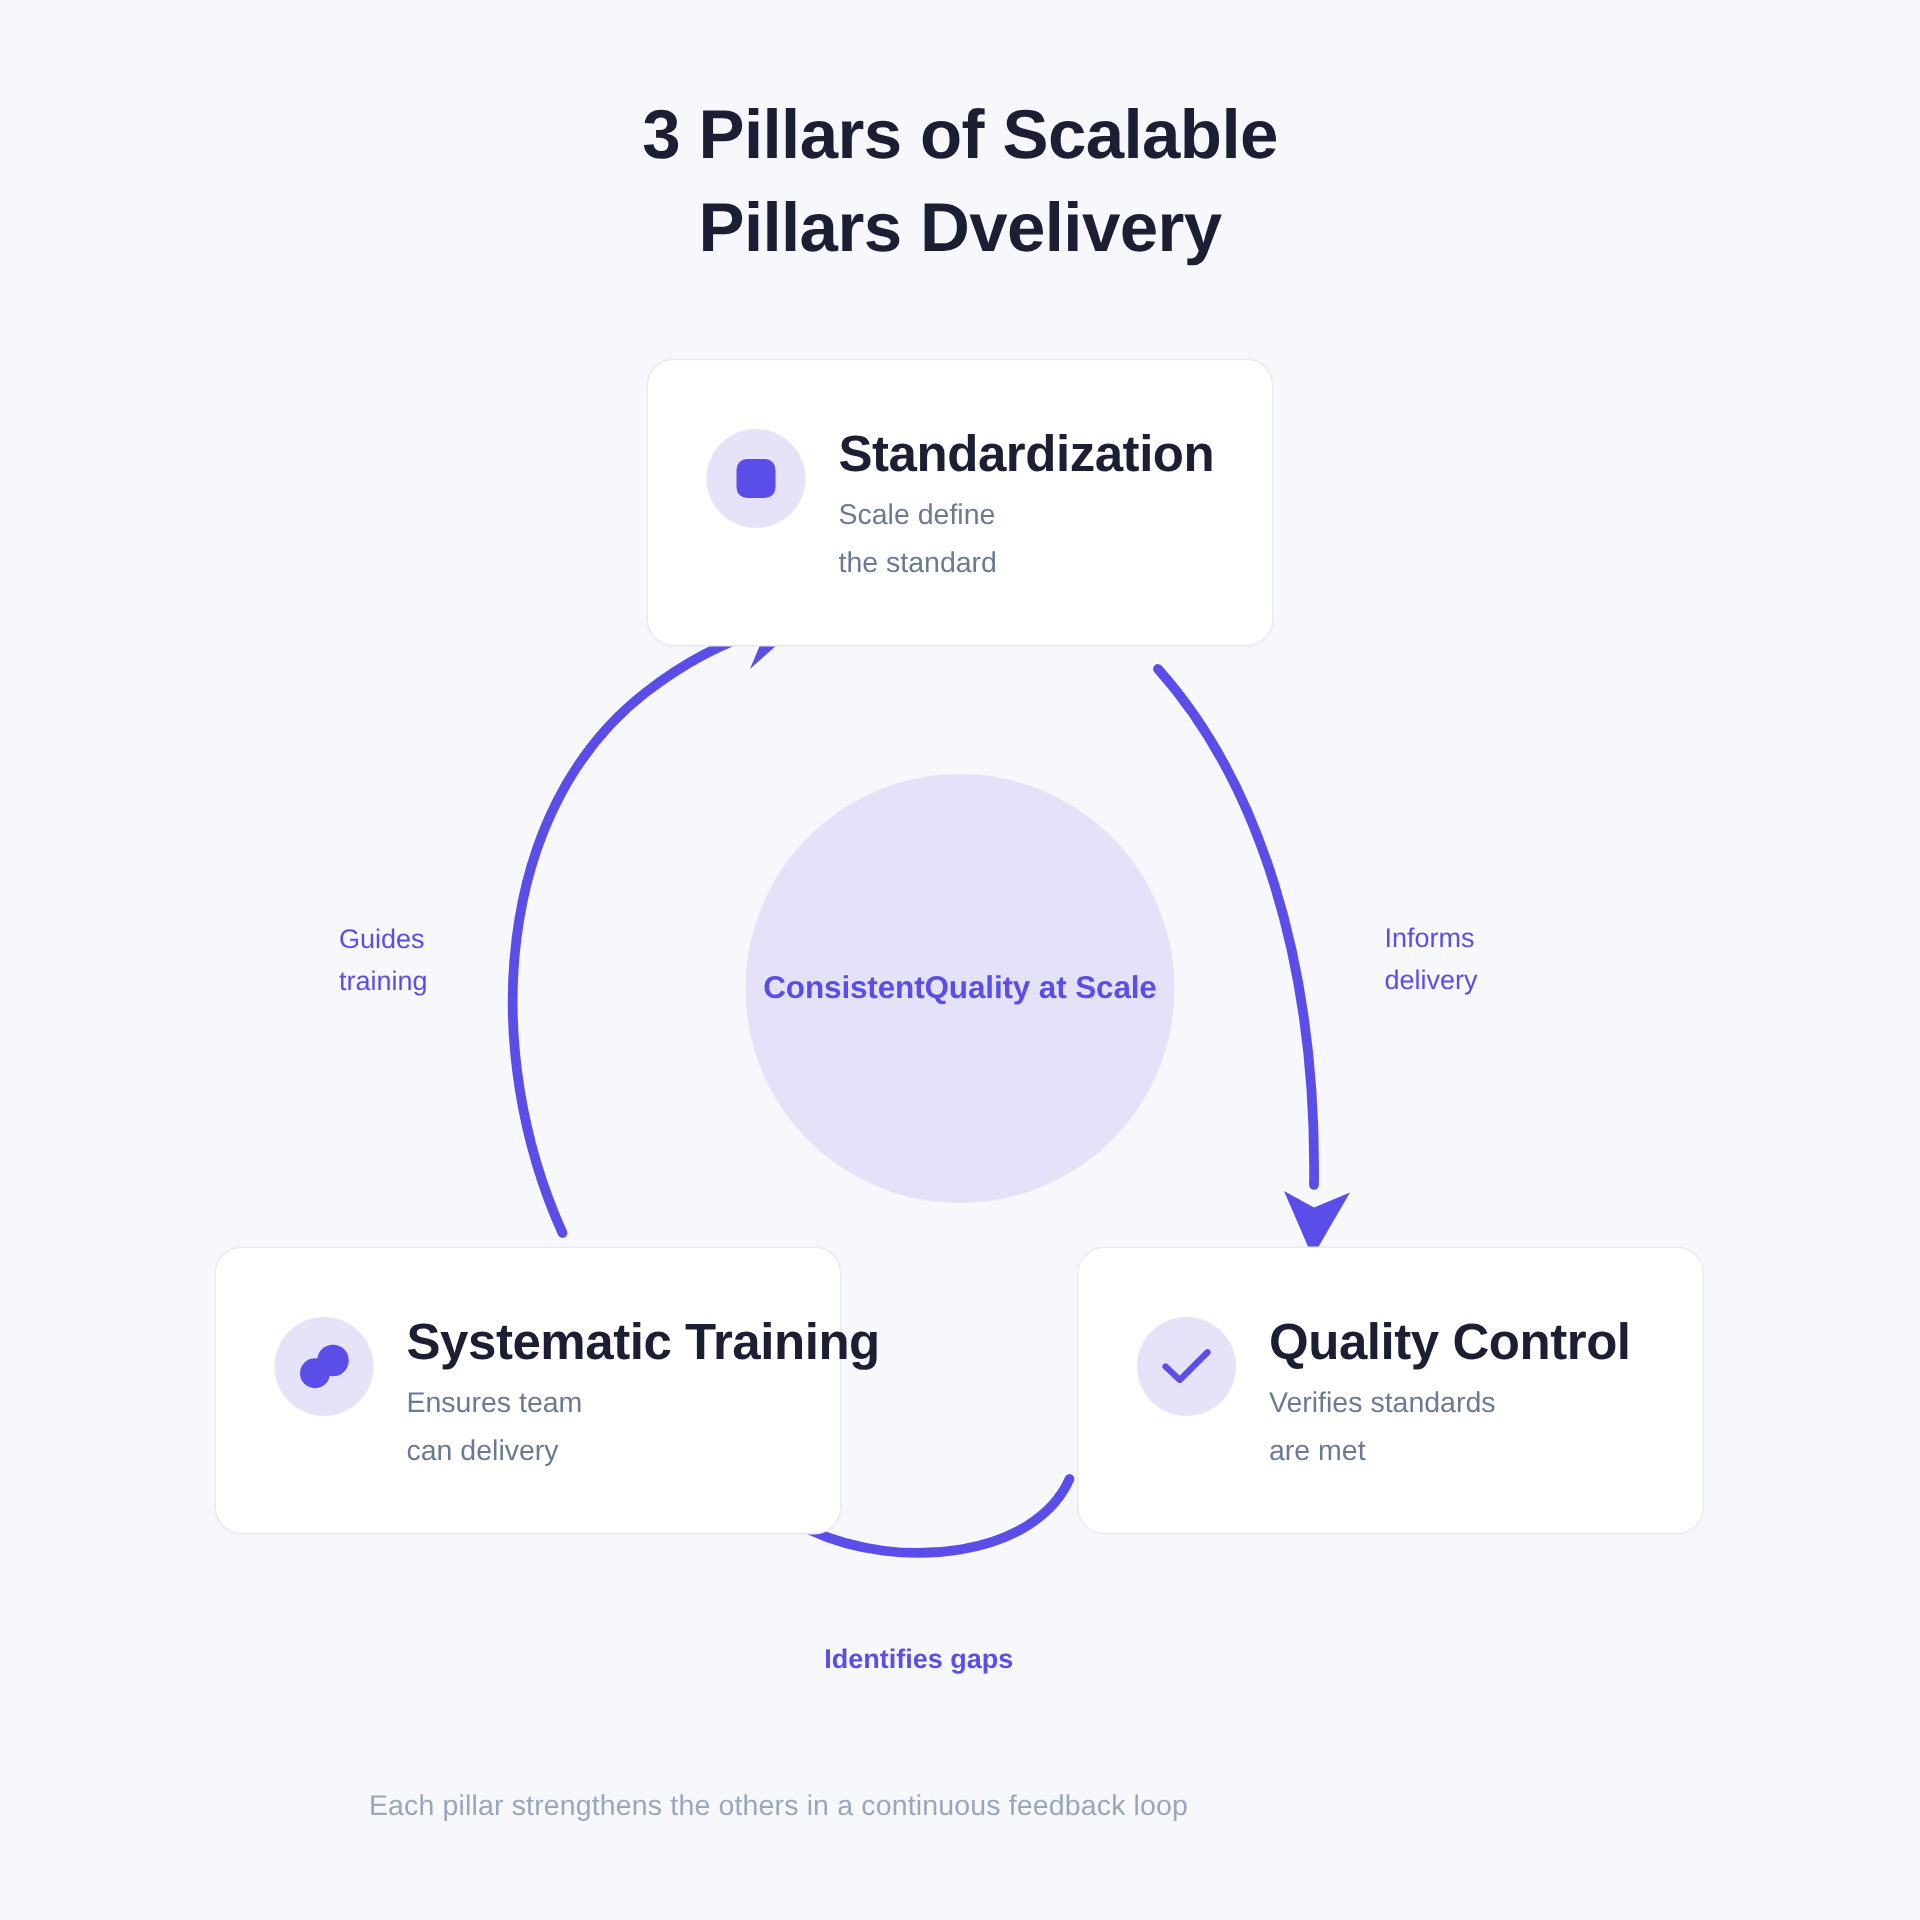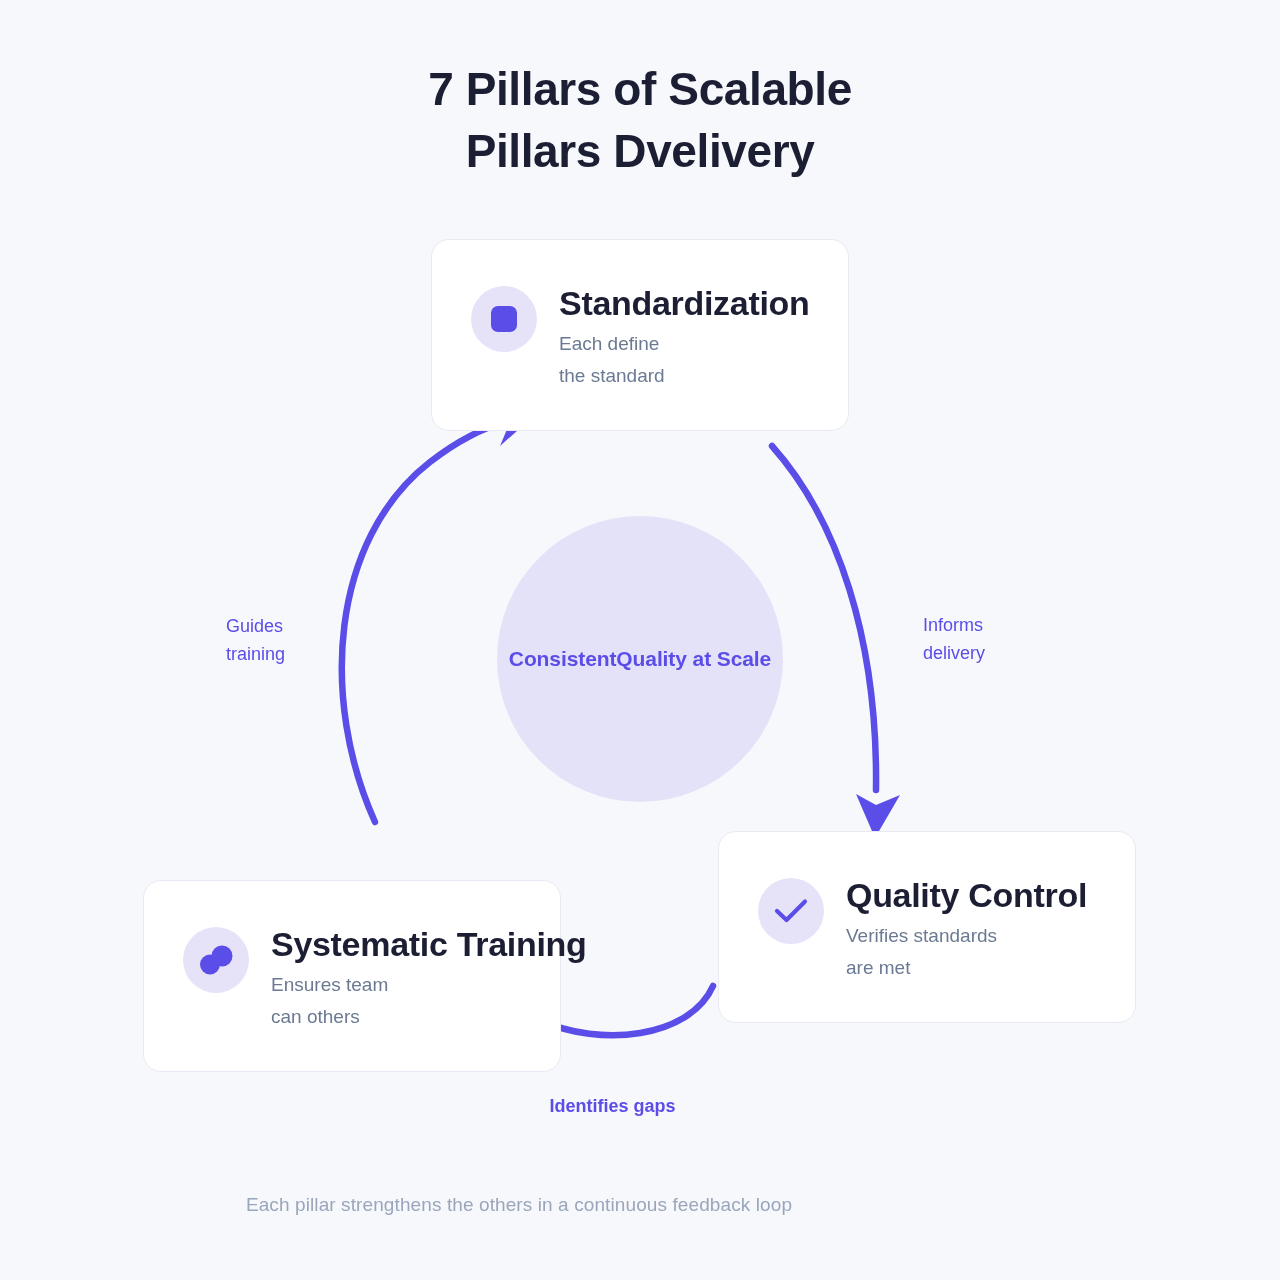--- a/index.html
+++ b/index.html
@@ -72,21 +72,21 @@
   }
   #card-standardization {
     left: 431px;
     top: 239px;
     width: 418px;
     height: 192px;
     padding: 44px 0 0 39px;
   }
   #card-training {
     left: 143px;
-    top: 880px;
+    top: 831px;
     width: 418px;
     height: 192px;
     padding: 44px 0 0 39px;
   }
   #card-quality {
     left: 718px;
     top: 831px;
     width: 418px;
     height: 192px;
     padding: 44px 0 0 39px;
@@ -168,21 +168,21 @@
     z-index: 4;
     pointer-events: none;
   }
 </style>
 </head>
 <body>
 
 <div id="stage">
 
   <div id="title">
-    <span class="tline">7 Pillars of Scalable</span>
+    <span class="tline">3 Pillars of Scalable</span>
     <span class="tline">Pillars Dvelivery</span>
   </div>
 
   <div id="center-circle">
     <span class="cc-line">Consistent</span>
     <span class="cc-line">Quality at Scale</span>
   </div>
 
   <svg id="arrows" viewBox="0 0 1280 1280" xmlns="http://www.w3.org/2000/svg">
 
@@ -204,38 +204,38 @@
 
   <div class="card" id="card-standardization">
     <div class="icon-badge">
       <svg width="28" height="28" viewBox="0 0 28 28" xmlns="http://www.w3.org/2000/svg">
         <rect x="1" y="1" width="26" height="26" rx="7" fill="#5b4de8"></rect>
       </svg>
     </div>
     <div class="card-text">
       <div class="card-title">Standardization</div>
       <div class="card-desc">
-        <span class="dline">Each define</span>
+        <span class="dline">Scale define</span>
         <span class="dline">the standard</span>
       </div>
     </div>
   </div>
 
   <div class="card" id="card-training">
     <div class="icon-badge">
       <svg width="34" height="30" viewBox="0 0 34 30" xmlns="http://www.w3.org/2000/svg">
         <circle cx="11" cy="19.5" r="10" fill="#5b4de8"></circle>
         <circle cx="23" cy="11" r="10.5" fill="#5b4de8"></circle>
       </svg>
     </div>
     <div class="card-text">
       <div class="card-title">Systematic Training</div>
       <div class="card-desc">
         <span class="dline">Ensures team</span>
-        <span class="dline">can others</span>
+        <span class="dline">can delivery</span>
       </div>
     </div>
   </div>
 
   <div class="card" id="card-quality">
     <div class="icon-badge">
       <svg width="34" height="26" viewBox="0 0 34 26" xmlns="http://www.w3.org/2000/svg">
         <path d="M 3 13 L 12.5 22 L 31 3.5" fill="none" stroke="#5b4de8" stroke-width="4.2" stroke-linecap="round" stroke-linejoin="round"></path>
       </svg>
     </div>

